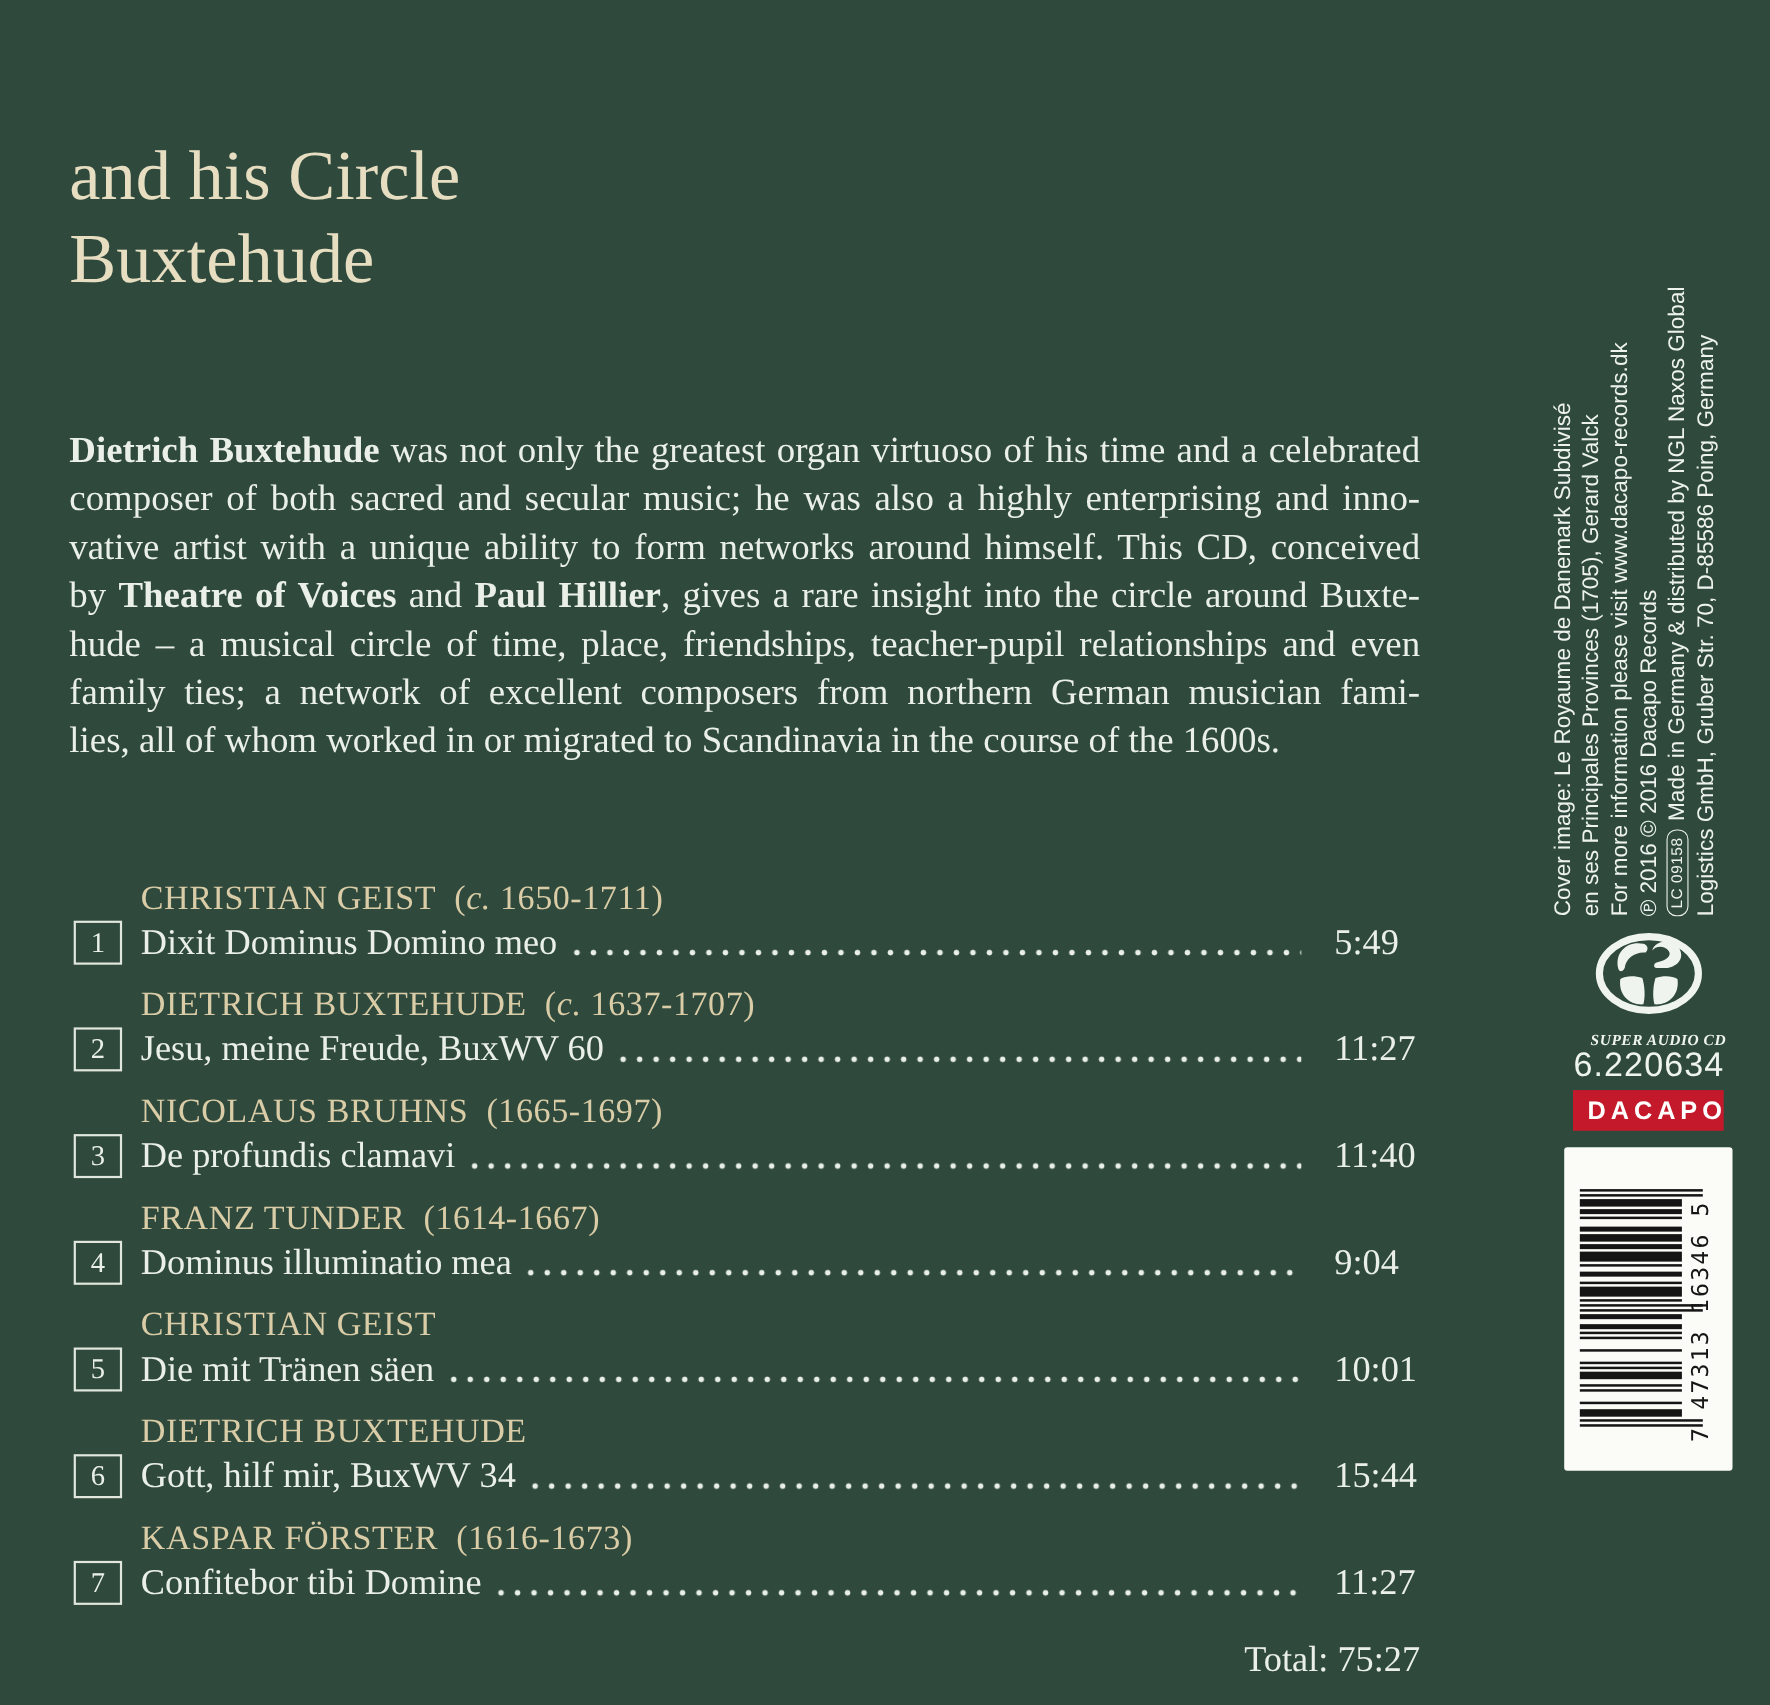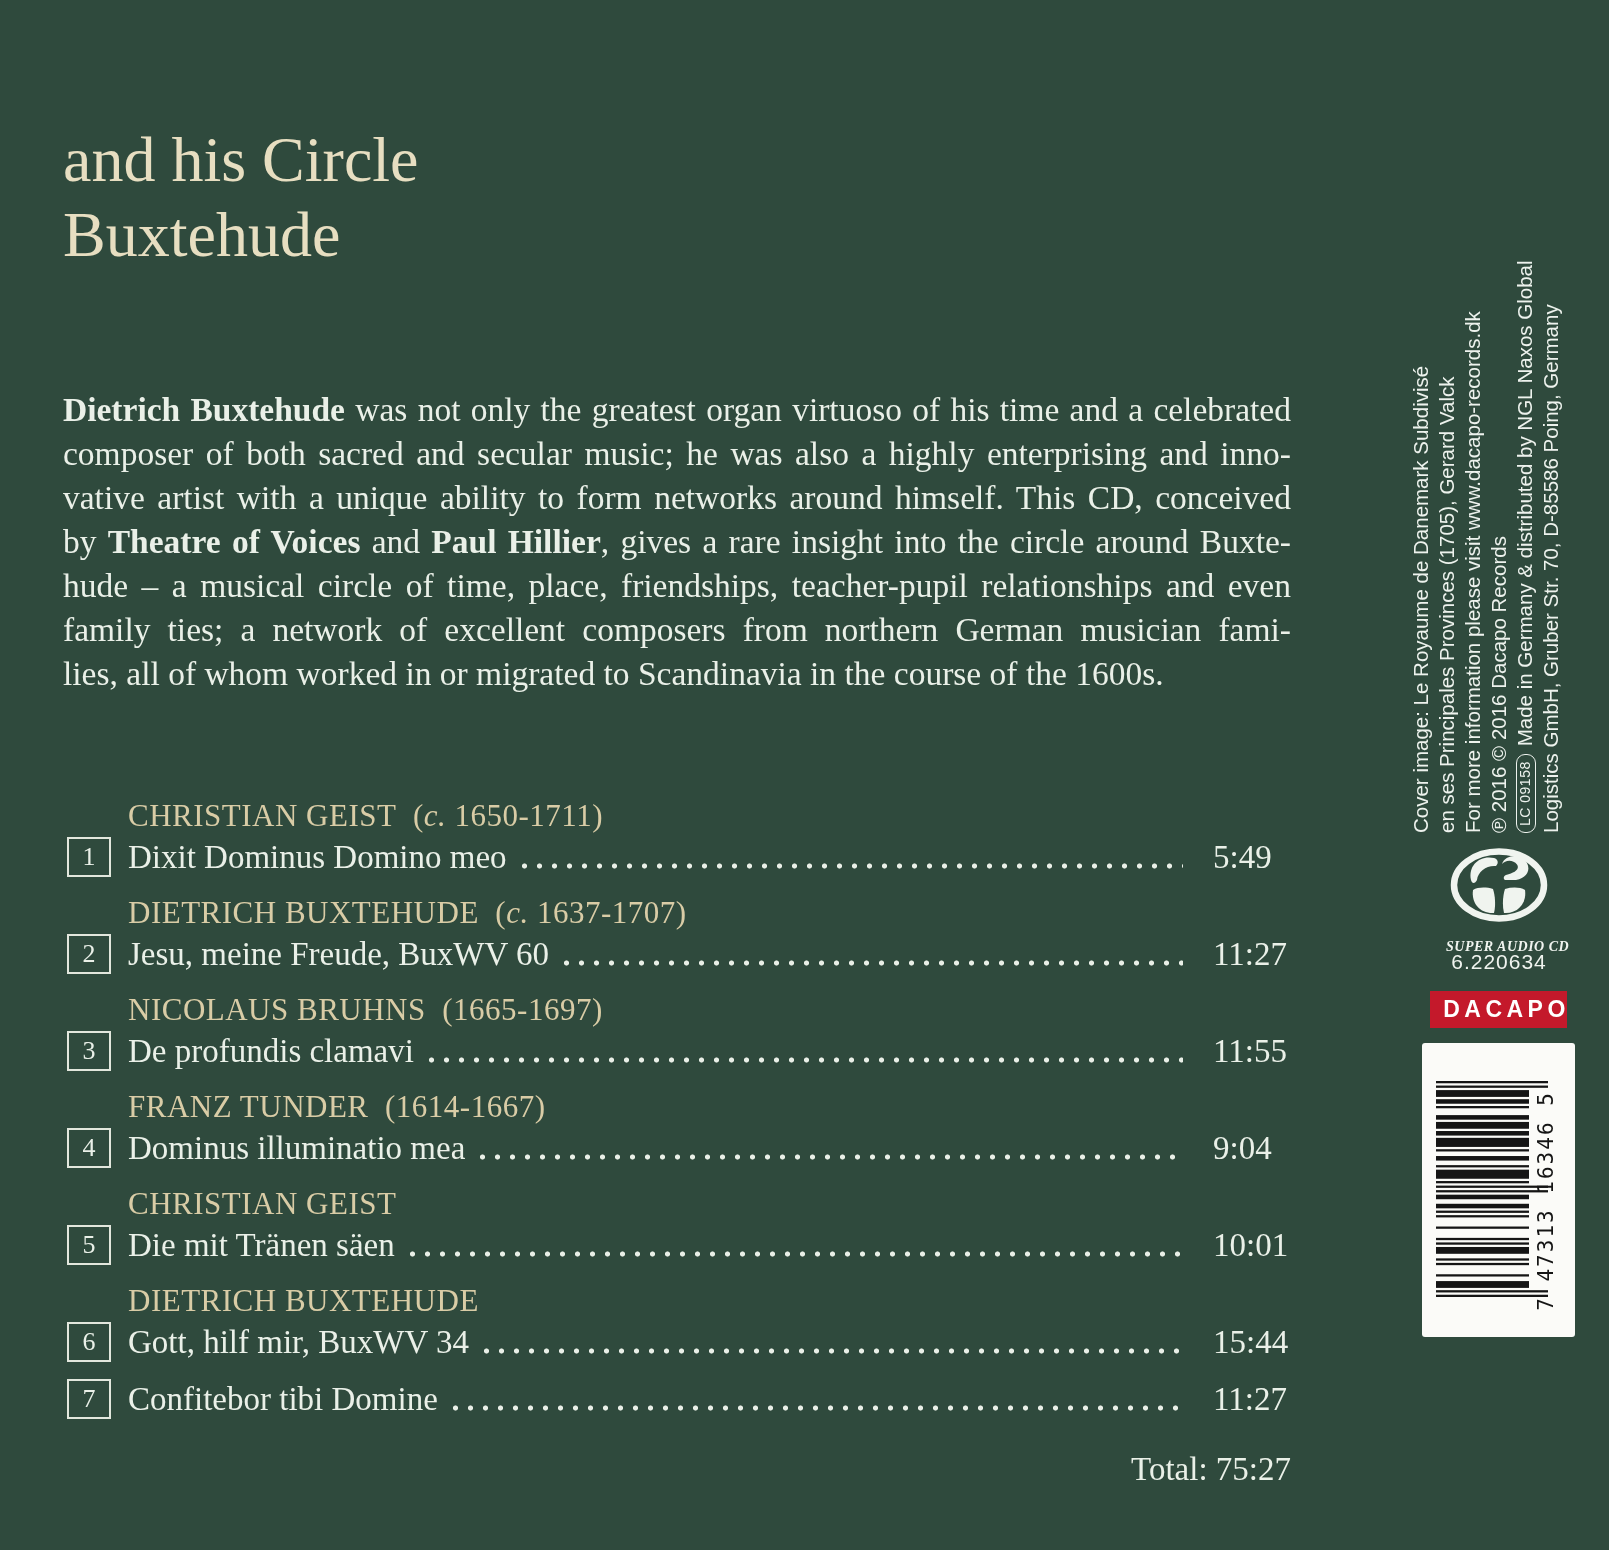--- a/index.html
+++ b/index.html
@@ -47,21 +47,21 @@
   .lc-badge{display:inline-block;border:1.5px solid #edf2ed;border-radius:9px;
             font-size:14px;line-height:17px;padding:0 6px 1px;margin-right:8px;
             vertical-align:2px;letter-spacing:0.5px;}
 
   
   .sacd{position:absolute;left:1446px;top:847px;width:106px;text-align:center;}
   .sacd svg{display:block;margin:0 auto;}
   .sacd-label{font-family:"Liberation Serif",serif;font-weight:bold;font-style:italic;
               font-size:14px;color:var(--white);letter-spacing:0.5px;margin-top:16px;white-space:nowrap;}
   .catalog{position:absolute;left:1424px;top:950px;width:150px;text-align:center;
-           font-family:"Liberation Sans",sans-serif;font-size:21px;color:var(--white);
+           font-family:"Liberation Sans",sans-serif;font-size:31px;color:var(--white);
            letter-spacing:1px;font-weight:normal;}
   .dacapo{position:absolute;left:1430px;top:991px;width:137px;height:37px;background:var(--red);
           display:flex;align-items:center;justify-content:center;
           font-family:"Liberation Sans",sans-serif;font-weight:bold;font-size:23px;
           color:#ffffff;letter-spacing:4.5px;padding-left:16px;box-sizing:border-box;}
   .barcode-box{position:absolute;left:1422px;top:1043px;width:153px;height:294px;
                background:var(--barcode-bg);border-radius:3px;}
   .barcode-bars{position:absolute;left:14px;top:38px;}
   .barcode-digits{position:absolute;left:112px;top:288px;width:260px;
                   transform:rotate(-90deg);transform-origin:0 0;
@@ -106,21 +106,21 @@
           <div class="leader"></div>
           <div class="track-time">11:27</div>
         </div>
       </div>
       <div class="track-group">
         <div class="composer-line">NICOLAUS BRUHNS&nbsp; (1665-1697)</div>
         <div class="track-row">
           <div class="num-box">3</div>
           <div class="track-title">De profundis clamavi</div>
           <div class="leader"></div>
-          <div class="track-time">11:55</div>
+          <div class="track-time">11:40</div>
         </div>
       </div>
       <div class="track-group">
         <div class="composer-line">FRANZ TUNDER&nbsp; (1614-1667)</div>
         <div class="track-row">
           <div class="num-box">4</div>
           <div class="track-title">Dominus illuminatio mea</div>
           <div class="leader"></div>
           <div class="track-time">9:04</div>
         </div>
@@ -137,20 +137,21 @@
       <div class="track-group">
         <div class="composer-line">DIETRICH BUXTEHUDE</div>
         <div class="track-row">
           <div class="num-box">6</div>
           <div class="track-title">Gott, hilf mir, BuxWV 34</div>
           <div class="leader"></div>
           <div class="track-time">15:44</div>
         </div>
       </div>
       <div class="track-group">
+        <div class="composer-line">KASPAR FÖRSTER&nbsp; (1616-1673)</div>
         <div class="track-row">
           <div class="num-box">7</div>
           <div class="track-title">Confitebor tibi Domine</div>
           <div class="leader"></div>
           <div class="track-time">11:27</div>
         </div>
       </div>
       <div class="total-row">Total: 75:27</div>
     </div>
 

